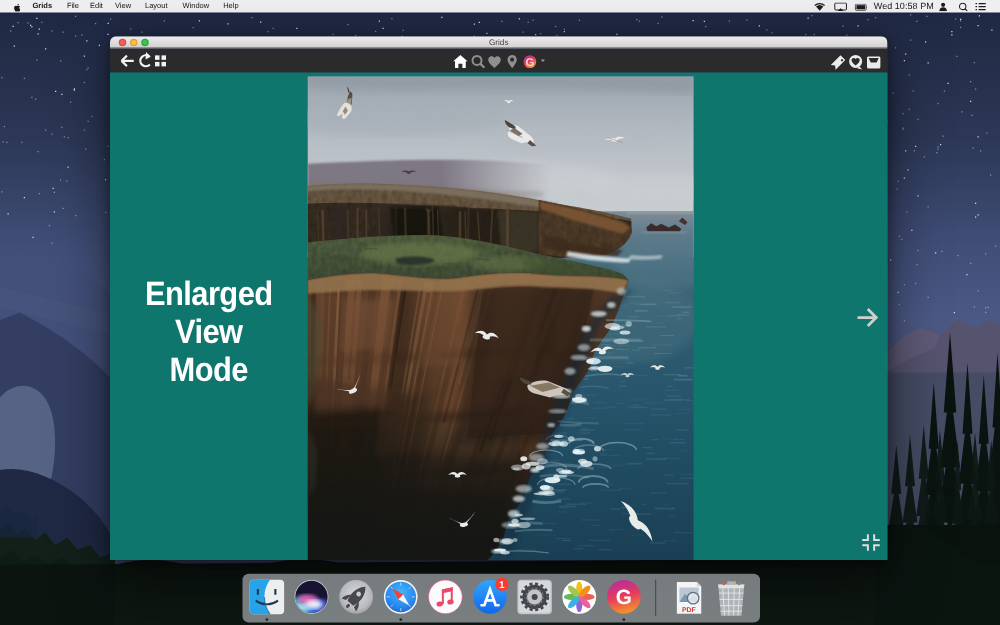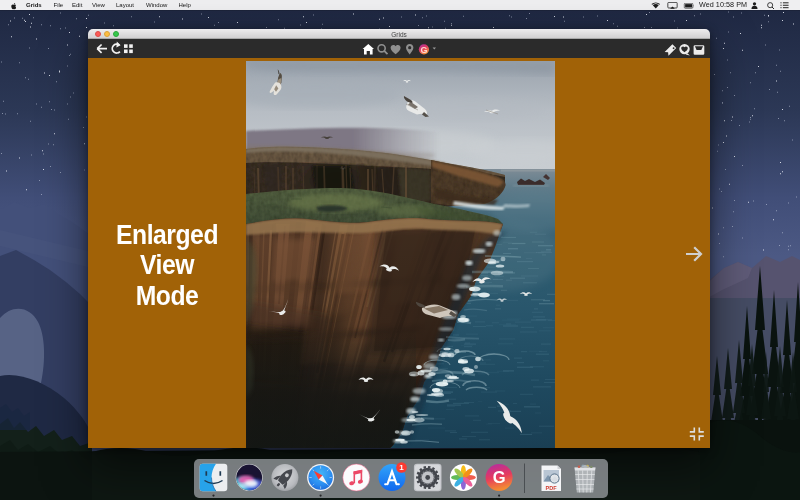--- a/index.html
+++ b/index.html
@@ -4,21 +4,21 @@
 html,body{width:800px;height:500px;overflow:hidden}
 body{font-family:"Liberation Sans",sans-serif;position:relative;background:#202944}
 #desktop{position:absolute;left:0;top:0}
 #menubar{position:absolute;left:0;top:0;width:800px;height:10px;background:rgba(246,246,247,.97);box-shadow:0 .5px 0 rgba(0,0,0,.25);font-size:6px;color:#161616}
 #menubar span{position:absolute;top:0;line-height:10.5px;letter-spacing:0}
 #win{position:absolute;left:88px;top:28.6px;width:622px;height:419.2px;border-radius:5px 5px 0 0;box-shadow:0 18px 45px rgba(0,0,0,.55),0 2px 10px rgba(0,0,0,.4)}
 #tbar{position:absolute;left:0;top:0;width:622px;height:10.6px;border-radius:5px 5px 0 0;background:linear-gradient(#eeedee,#d2d1d2);border-bottom:.5px solid #a9a9a9}
 #tbar .tl{position:absolute;top:2.1px;width:6px;height:6px;border-radius:50%}
 #title{width:100%;text-align:center;font-size:6.5px;color:#434343;line-height:11px}
 #toolbar{position:absolute;left:0;top:10.6px;width:622px;height:19px;background:#2b2b2b}
-#ct{position:absolute;left:0;top:29.6px;width:622px;height:389.6px;background:#a16207}
+#ct{position:absolute;left:0;top:29.6px;width:622px;height:389.6px;background:#0f766e}
 #photo{position:absolute;left:158px;top:2.4px}
 #label{position:absolute;left:0;top:161.6px;width:158px;text-align:center;color:#fff;font-size:27px;font-weight:bold;line-height:30.4px;letter-spacing:-.5px;transform:scaleX(.915)}
 #dock{position:absolute;left:194px;top:459.3px;width:414px;height:38.5px;border-radius:5px;background:rgba(193,196,203,.60)}
 .abs{position:absolute}
 </style></head>
 <body>
 <svg id="desktop" width="800" height="500" viewBox="0 0 800 500">
 <defs>
 <linearGradient id="sky" x1="0" y1="0" x2="0" y2="1">
 <stop offset="0" stop-color="#1e2741"></stop>

